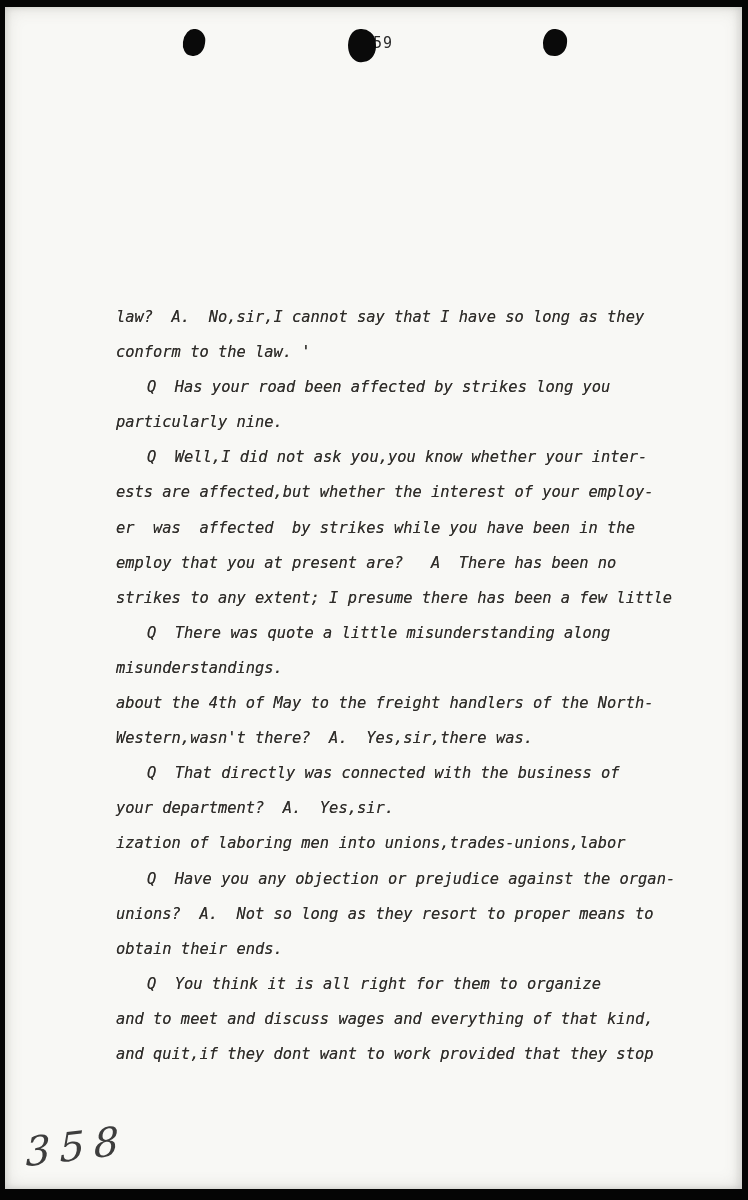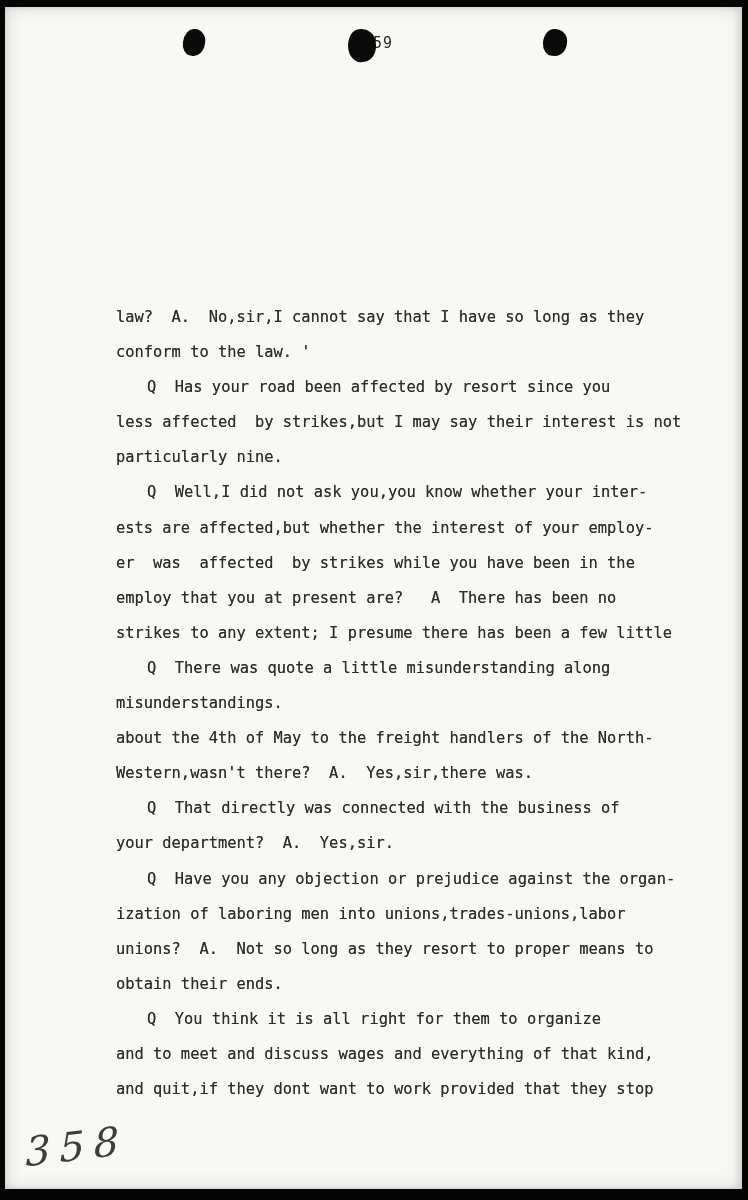--- a/index.html
+++ b/index.html
@@ -43,20 +43,21 @@
   .text-block {
     position: absolute;
     left: 111px;
     top: 293px;
     width: 600px;
     font-family: "DejaVu Sans Mono", monospace;
     font-size: 15.4px;
     line-height: 35.1px;
     color: #2e2c29;
     text-shadow: 0 0 0.5px rgba(30,28,25,0.65);
+    font-style: italic;
   }
   .line {
     white-space: pre;
   }
   .line.indent {
     padding-left: 31px;
   }
   .handwritten {
     position: absolute;
     left: 20px;
@@ -85,36 +86,35 @@
 
   <div class="punch punch-1"></div>
   <div class="punch punch-2"></div>
   <div class="punch punch-3"></div>
 
   <div class="page-number">59</div>
 
   <div class="text-block" id="transcript-lines">
       <div class="line">law?  A.  No,sir,I cannot say that I have so long as they</div>
       <div class="line">conform to the law. '</div>
-      <div class="line indent">Q  Has your road been affected by resort since you</div>
-      <div class="line">less affected  by strikes,but I may say their interest is not</div>
+      <div class="line indent">Q  Has your road been affected by strikes long you</div>
       <div class="line">particularly nine.</div>
       <div class="line indent">Q  Well,I did not ask you,you know whether your inter-</div>
       <div class="line">ests are affected,but whether the interest of your employ-</div>
       <div class="line">er  was  affected  by strikes while you have been in the</div>
       <div class="line">employ that you at present are?   A  There has been no</div>
       <div class="line">strikes to any extent; I presume there has been a few little</div>
       <div class="line indent">Q  There was quote a little misunderstanding along</div>
       <div class="line">misunderstandings.</div>
       <div class="line">about the 4th of May to the freight handlers of the North-</div>
       <div class="line">Western,wasn't there?  A.  Yes,sir,there was.</div>
       <div class="line indent">Q  That directly was connected with the business of</div>
       <div class="line">your department?  A.  Yes,sir.</div>
+      <div class="line">ization of laboring men into unions,trades-unions,labor</div>
       <div class="line indent">Q  Have you any objection or prejudice against the organ-</div>
-      <div class="line">ization of laboring men into unions,trades-unions,labor</div>
       <div class="line">unions?  A.  Not so long as they resort to proper means to</div>
       <div class="line">obtain their ends.</div>
       <div class="line indent">Q  You think it is all right for them to organize</div>
       <div class="line">and to meet and discuss wages and everything of that kind,</div>
       <div class="line">and quit,if they dont want to work provided that they stop</div>
     </div>
 
   <div class="handwritten">358</div>
 </div>
 

